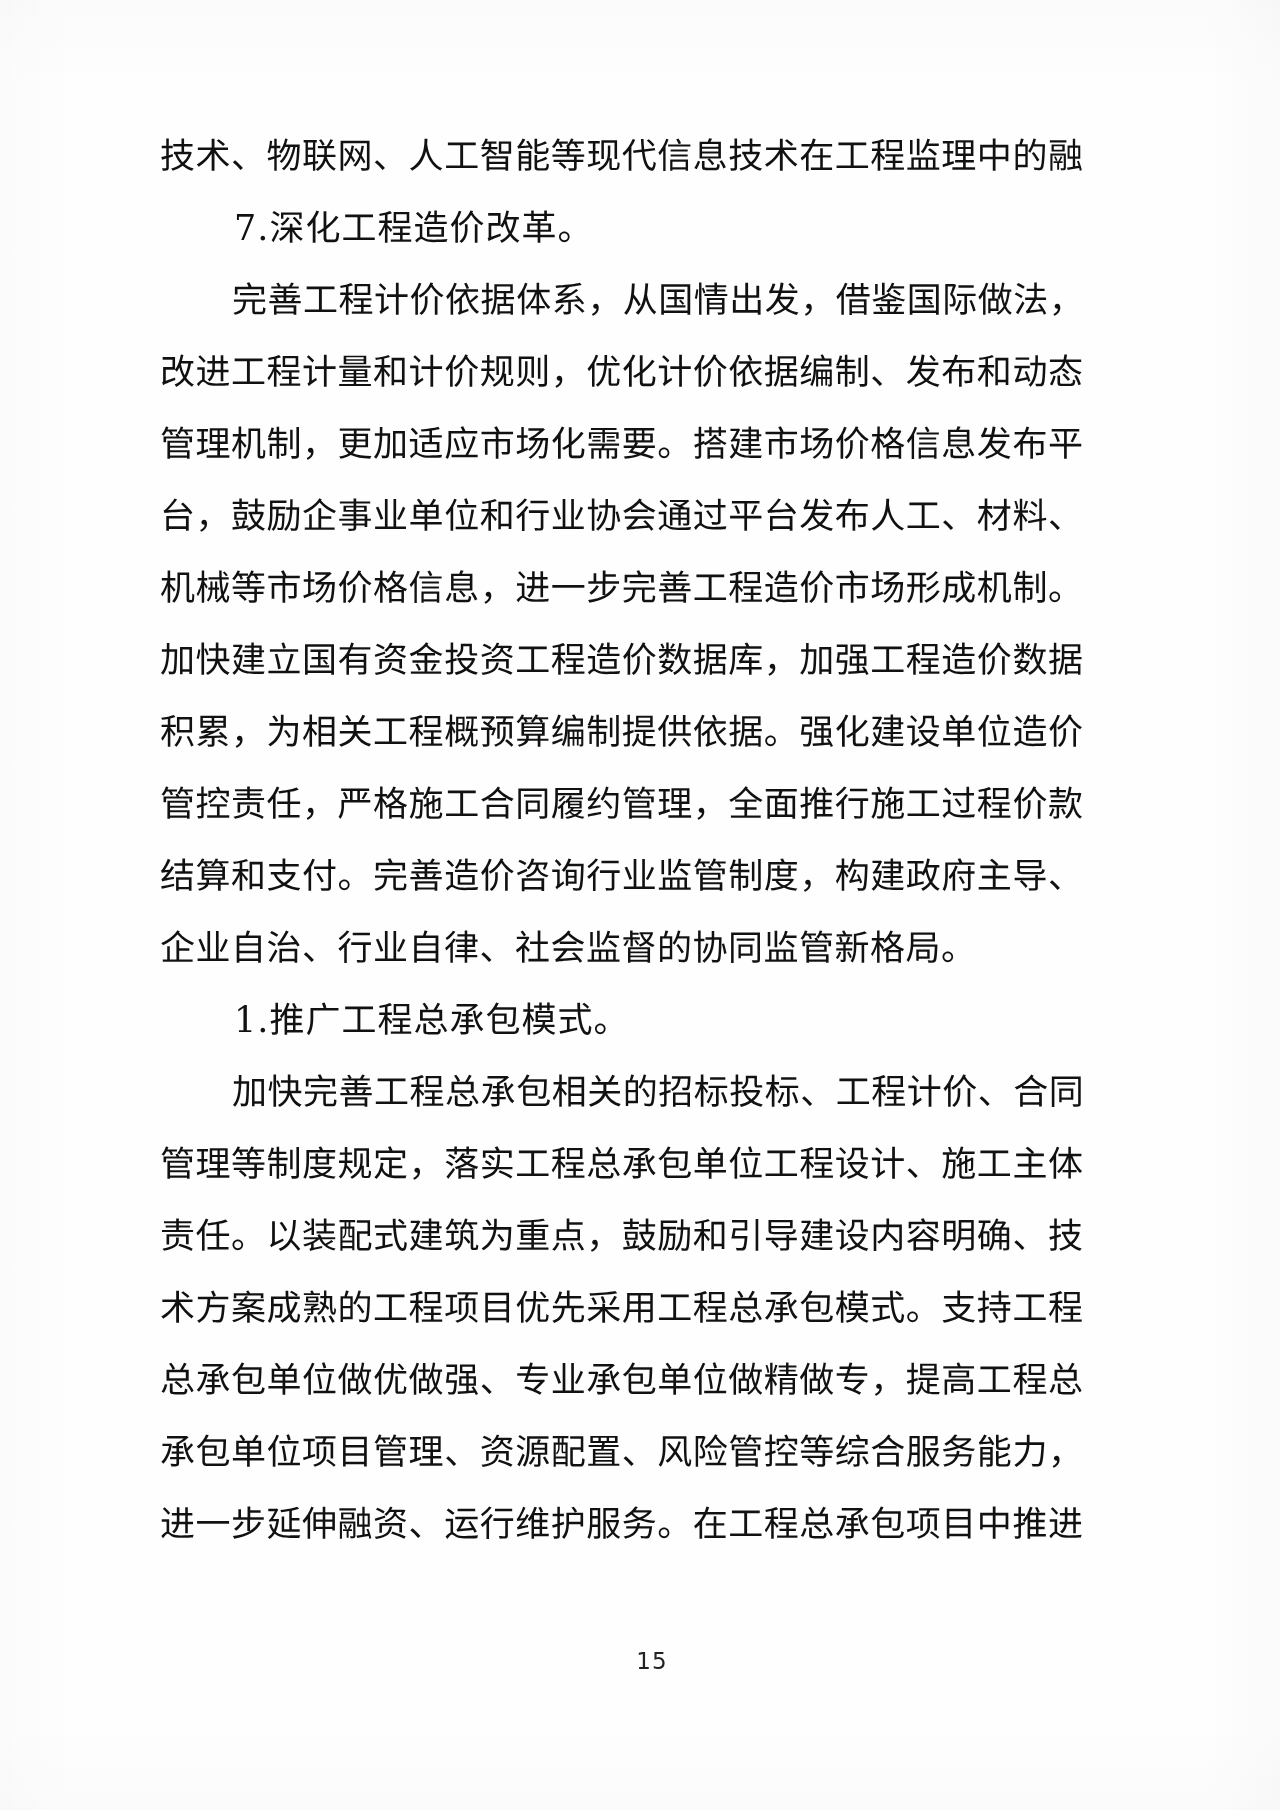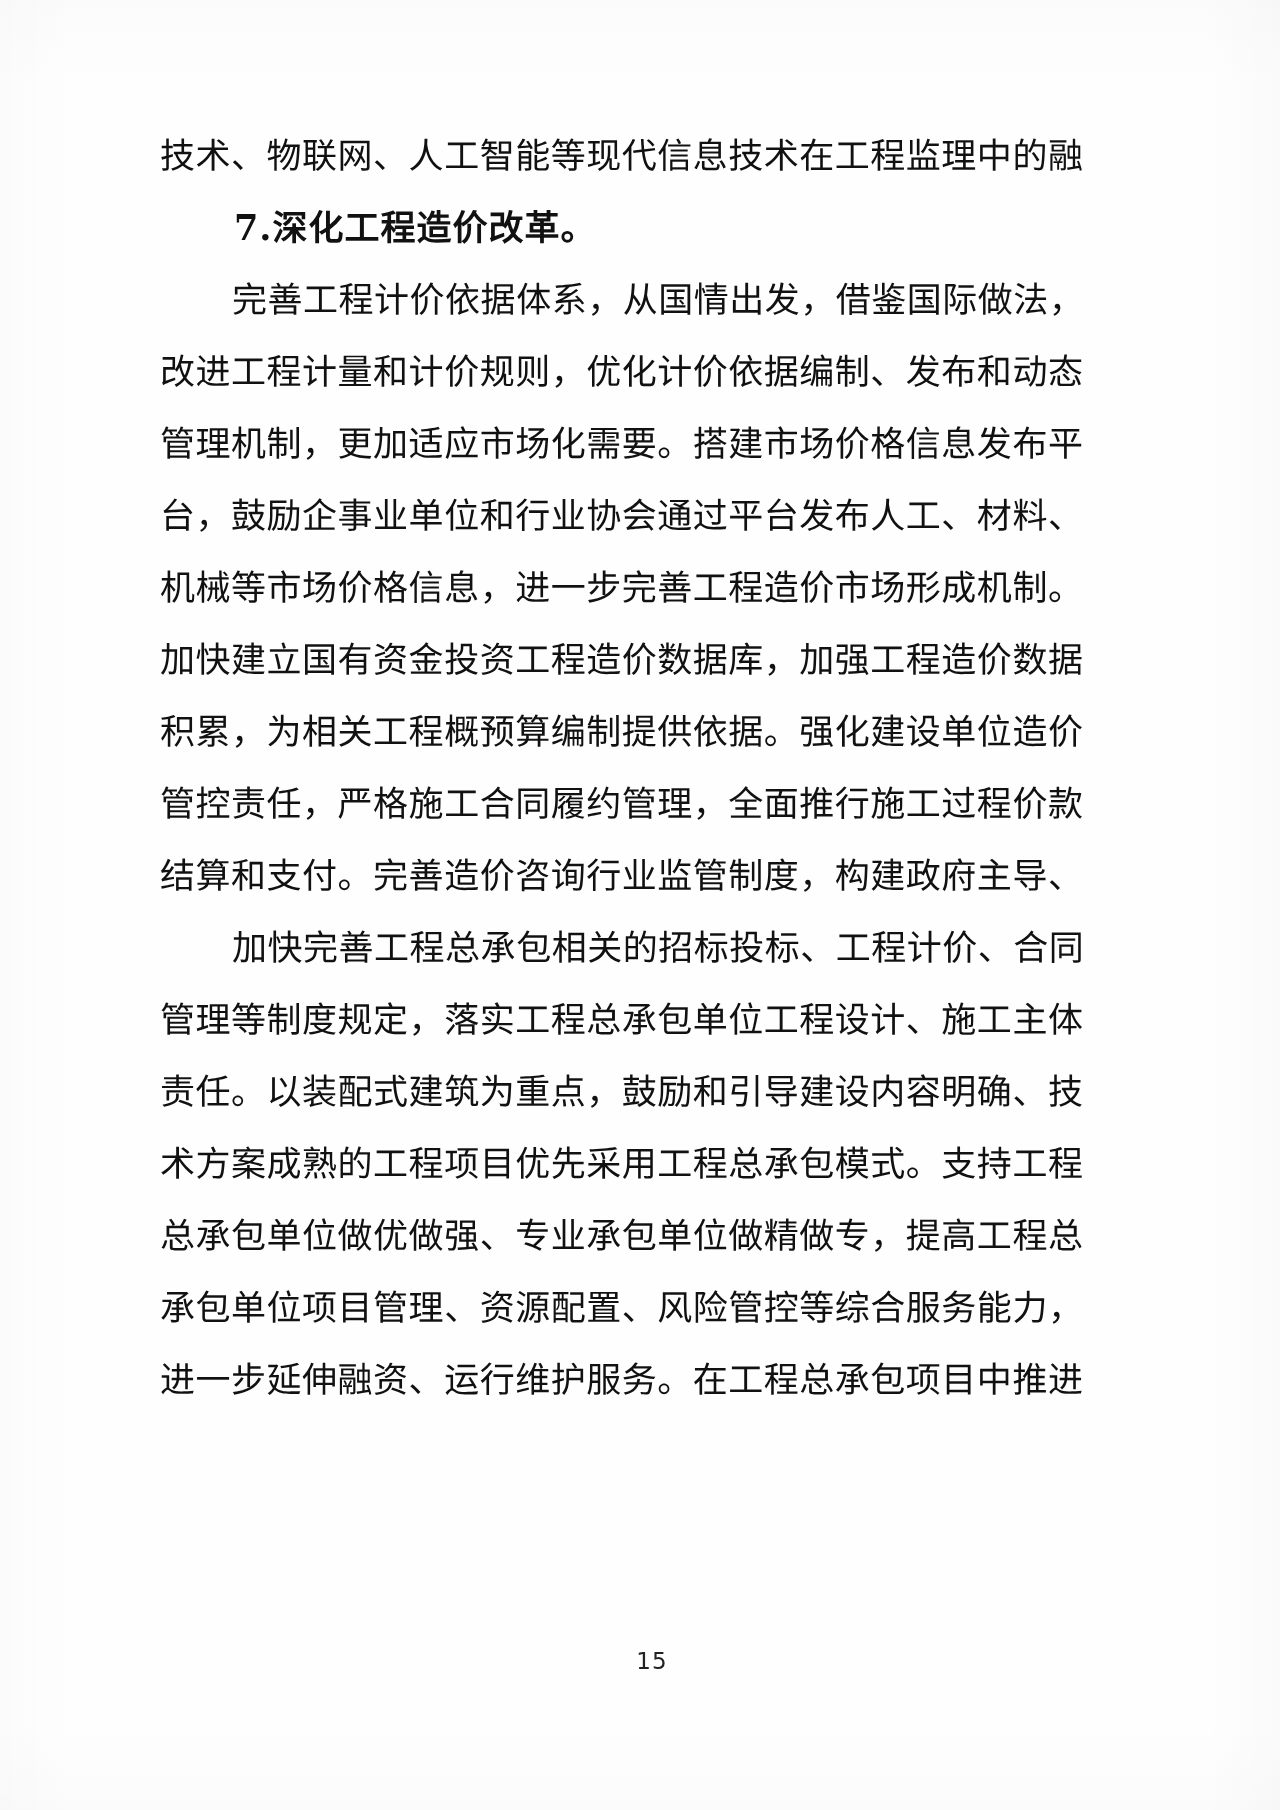--- a/index.html
+++ b/index.html
@@ -50,21 +50,21 @@
   .line.justify {
     display: flex;
     justify-content: space-between;
     white-space: normal;
   }
   .line.justify > span {
     display: inline-block;
   }
 
   .line.heading {
-    font-weight: 700;
+    font-weight: 400;
     letter-spacing: 1px;
   }
 
   .line.indent-1 {
     padding-left: 72px;
   }
   .line.indent-2 {
     padding-left: 74px;
   }
 
@@ -360,20 +360,22 @@
         <span>度</span>
         <span>，</span>
         <span>构</span>
         <span>建</span>
         <span>政</span>
         <span>府</span>
         <span>主</span>
         <span>导</span>
         <span>、</span>
       </div>
+      <div class="line">企业自治、行业自律、社会监督的协同监管新格局。</div>
+      <div class="line heading indent-2">1.推广工程总承包模式。</div>
       <div class="line indent-1 justify">
         <span>加</span>
         <span>快</span>
         <span>完</span>
         <span>善</span>
         <span>工</span>
         <span>程</span>
         <span>总</span>
         <span>承</span>
         <span>包</span>

